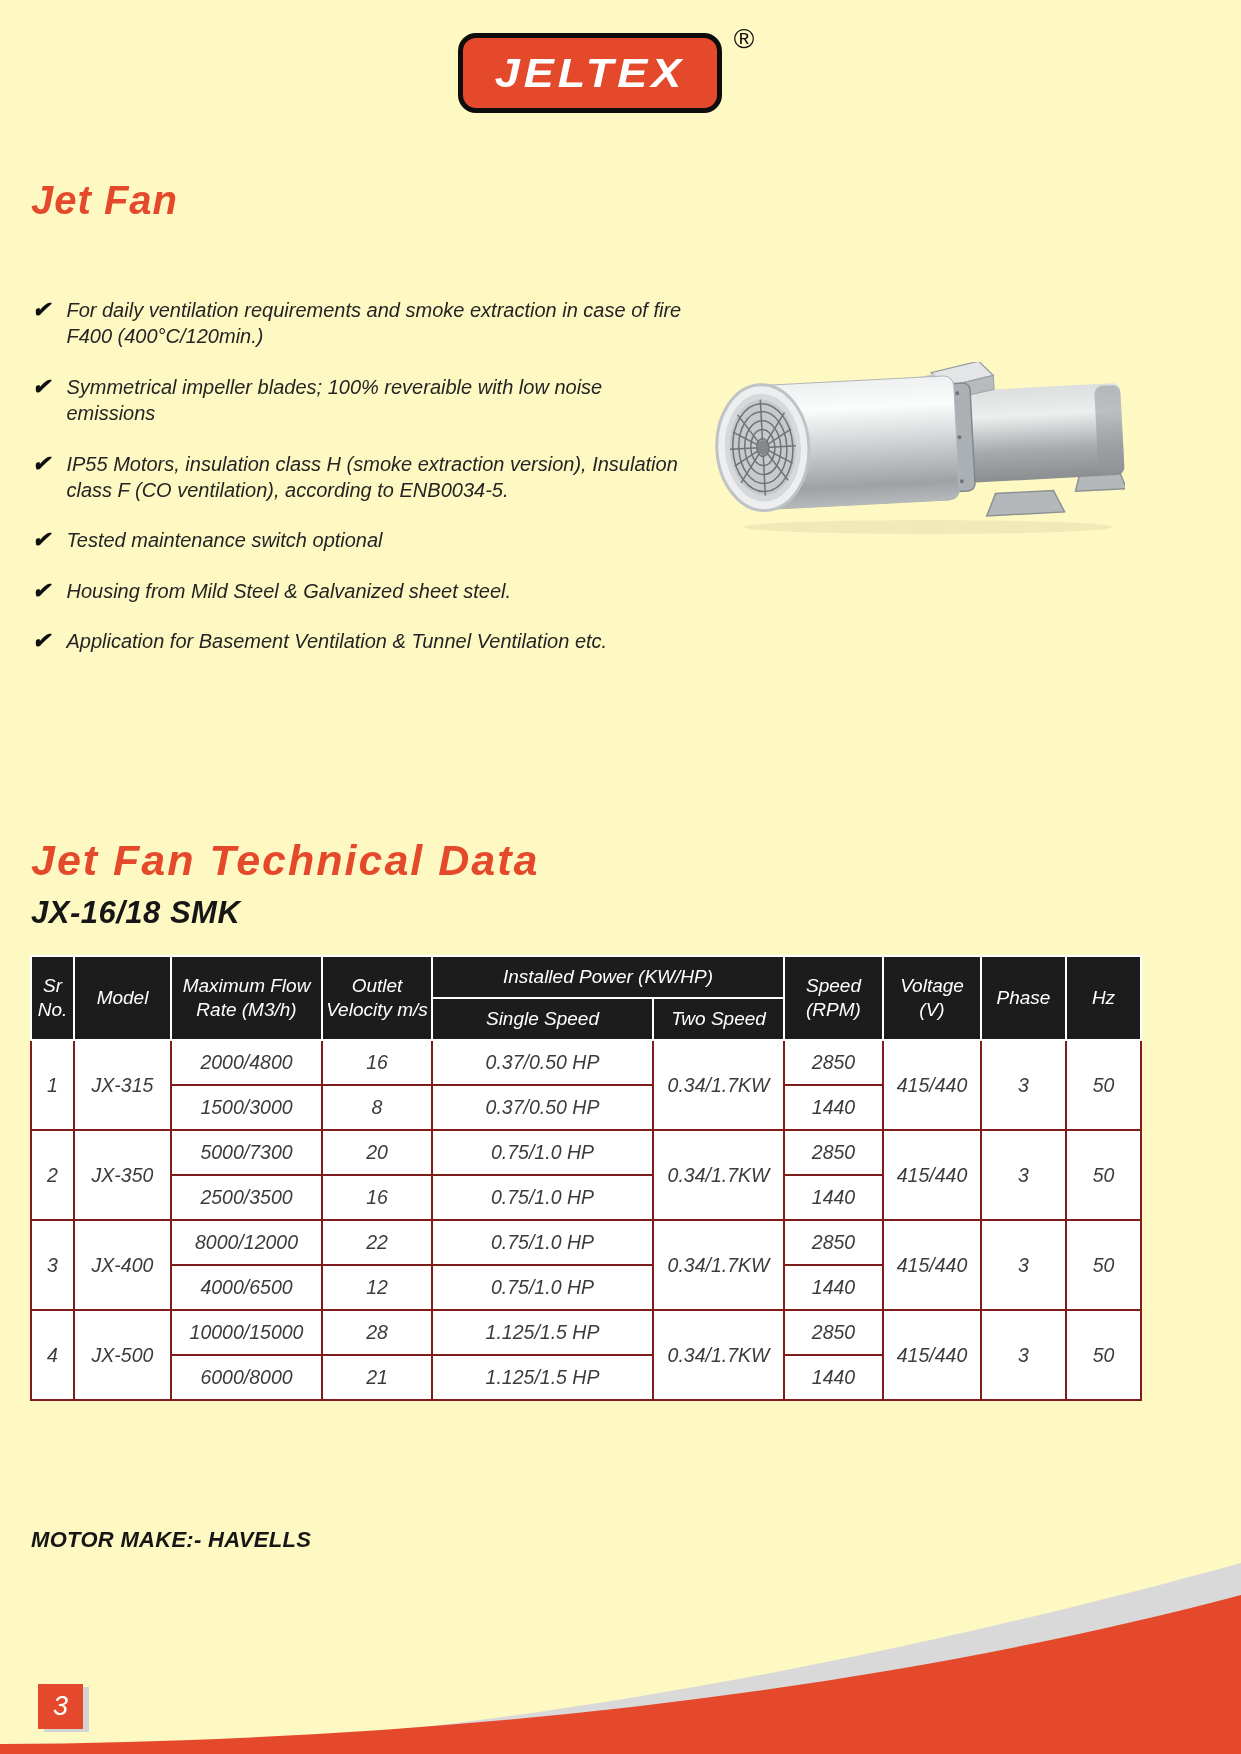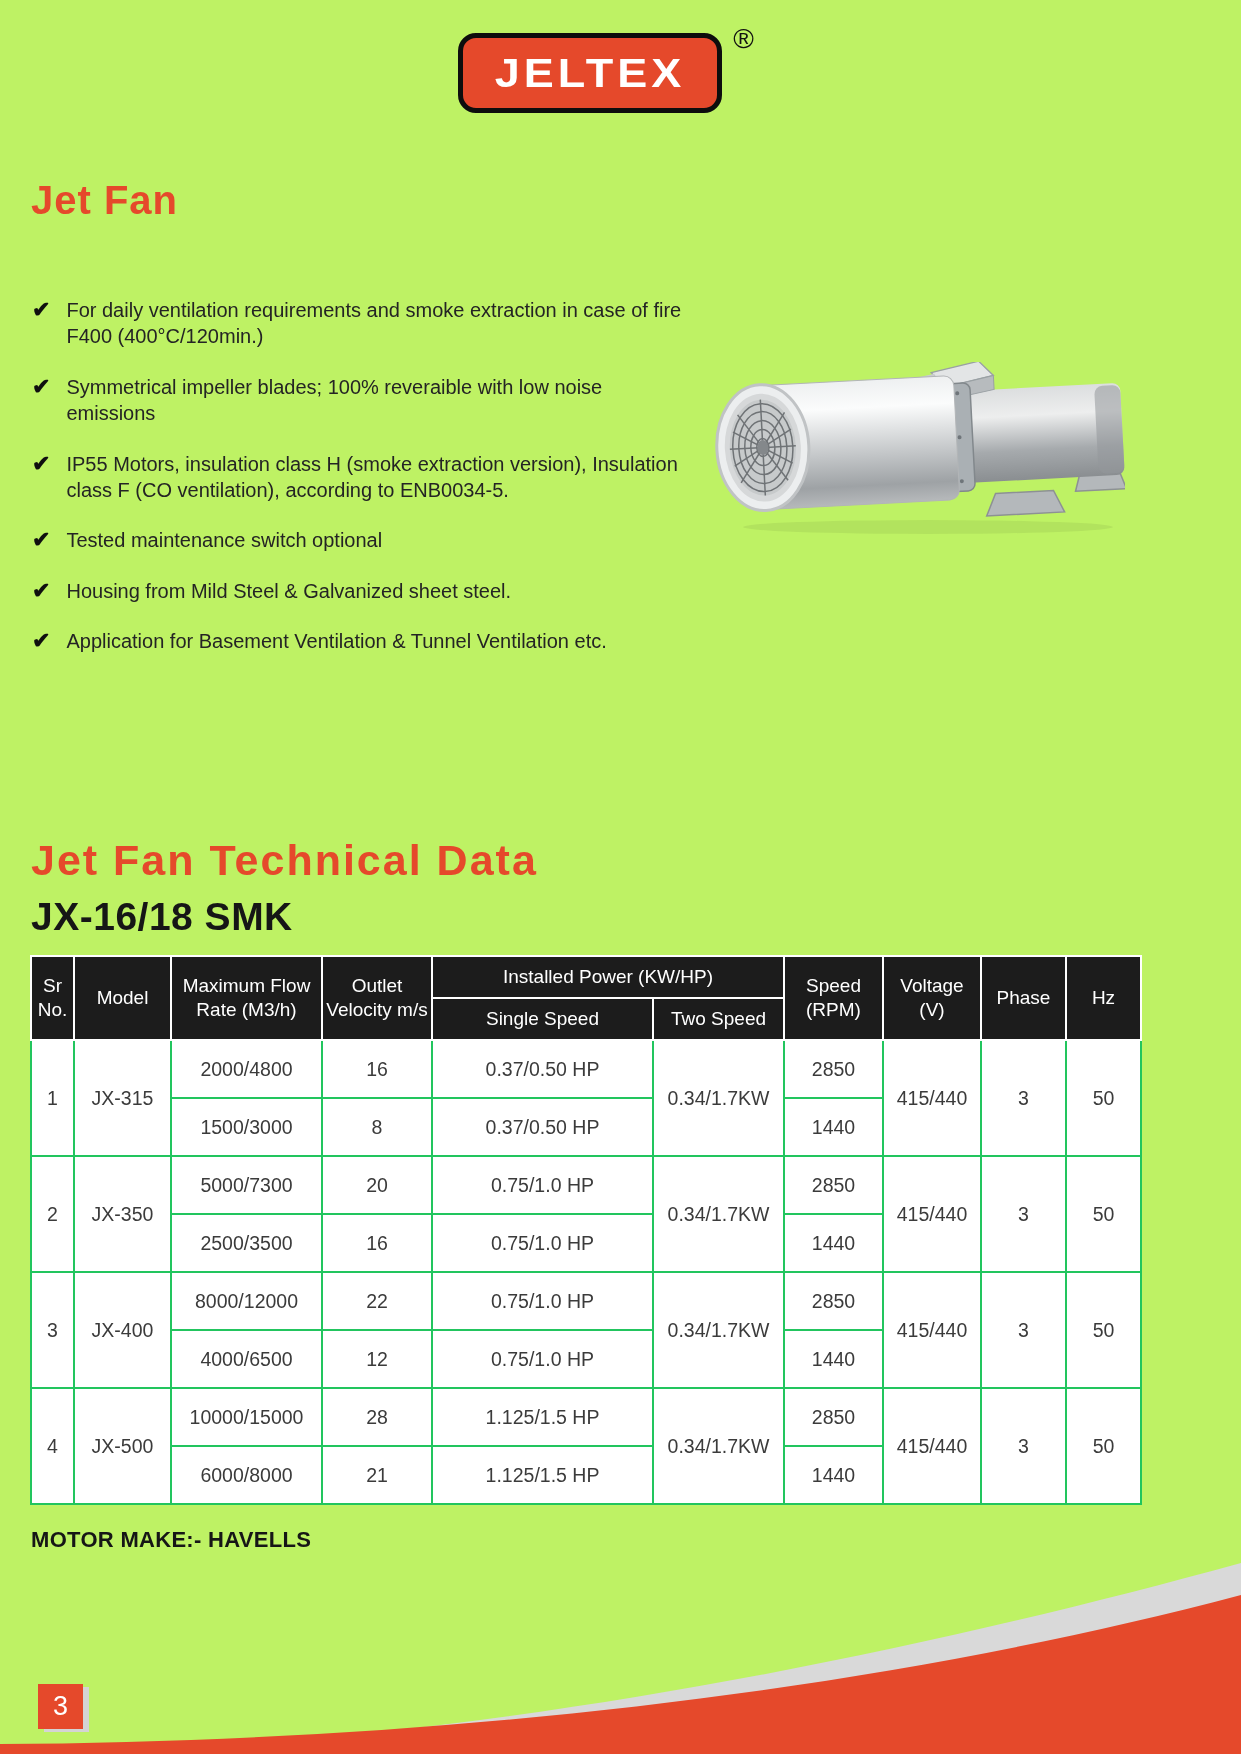--- a/index.html
+++ b/index.html
@@ -4,21 +4,21 @@
 <style>
   :root{
     --accent:#E5492B;
     --header-bg:#1C1C1C;
     --wave-gray:#D9D9D9;
   }
   *{margin:0;padding:0;box-sizing:border-box;}
   body{background:#888;font-family:"Liberation Sans",sans-serif;}
   .page{
     position:relative;width:1241px;height:1754px;margin:0 auto;
-    background:#bef264;overflow:hidden;color:#1a1a1a;
+    background:#fef9c3;overflow:hidden;color:#1a1a1a;font-style:italic;
   }
   
   .logo-wrap{position:absolute;top:33px;left:458px;}
   .logo-box{
     width:264px;height:80px;background:var(--accent);
     border:5px solid #0d0d0d;border-radius:18px;
     display:flex;align-items:center;justify-content:center;
   }
   .logo-text{
     color:#fff;font-size:45px;font-weight:700;letter-spacing:4px;
@@ -26,21 +26,21 @@
   }
   .logo-reg{
     position:absolute;top:-10px;right:-32px;font-size:28px;font-weight:400;color:#111;
   }
   
   .h-orange{position:absolute;left:31px;color:var(--accent);font-weight:700;}
   #title-jetfan{top:178px;font-size:40px;letter-spacing:1px;}
   #title-tech{top:836px;font-size:43px;letter-spacing:2px;}
   .h-black{position:absolute;left:31px;color:#161616;font-weight:700;}
   #subtitle-basement{top:231px;font-size:31px;letter-spacing:0.5px;}
-  #subtitle-model{top:895px;font-size:39px;letter-spacing:0.5px;}
+  #subtitle-model{top:895px;font-size:31px;letter-spacing:0.5px;}
   .features{
     position:absolute;top:297px;left:32px;width:660px;list-style:none;
   }
   .features li{
     display:flex;gap:16px;margin-bottom:24px;
     font-size:20px;line-height:1.32;color:#242424;
   }
   .check{font-size:22px;font-weight:700;color:#0f0f0f;line-height:1.2;flex:0 0 auto;}
   
   .fan-art{position:absolute;left:693px;top:362px;width:432px;height:178px;}
@@ -50,21 +50,21 @@
     border-collapse:collapse;table-layout:fixed;
     font-size:19.5px;color:#3b3b3b;
   }
   .tech-table td{text-align:center;vertical-align:middle;}
   .tech-table thead td{
     background:var(--header-bg);color:#fff;border:2px solid #fff;
     font-size:19px;line-height:1.25;padding:4px 2px;
   }
   .tech-table thead tr.h1 td{height:42px;}
   .tech-table thead tr.h2 td{height:42px;}
-  .tech-table tbody td{border:2px solid #22c55e;height:58px;background:#fff;}
+  .tech-table tbody td{border:2px solid #7f1d1d;height:45px;background:#fff;}
   .tech-table{border:2px solid #555;}
   
   .motor-make{
     position:absolute;left:31px;top:1527px;
     font-size:22px;font-weight:700;color:#161616;letter-spacing:0.3px;
   }
   .wave{position:absolute;left:0;bottom:0;width:1241px;height:205px;}
   .page-badge{
     position:absolute;left:38px;top:1684px;width:45px;height:45px;
     background:var(--accent);color:#fff;display:flex;align-items:center;justify-content:center;

